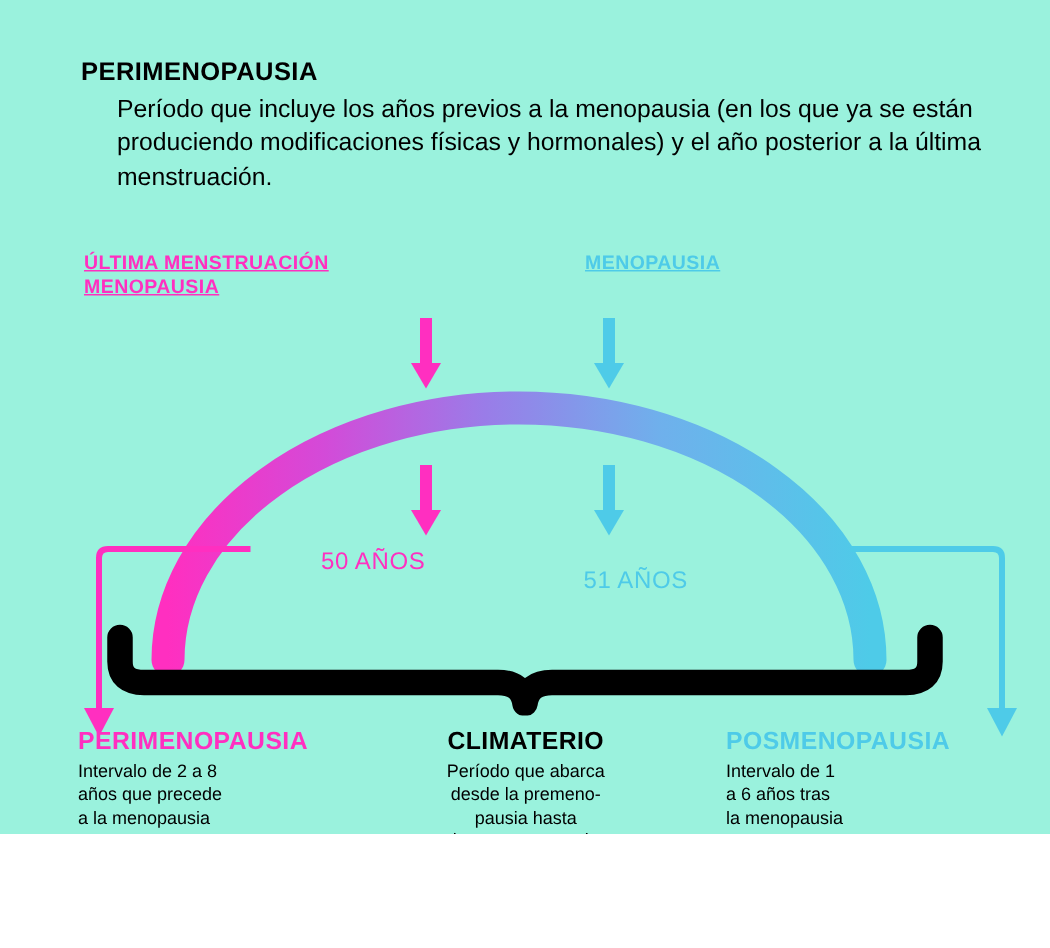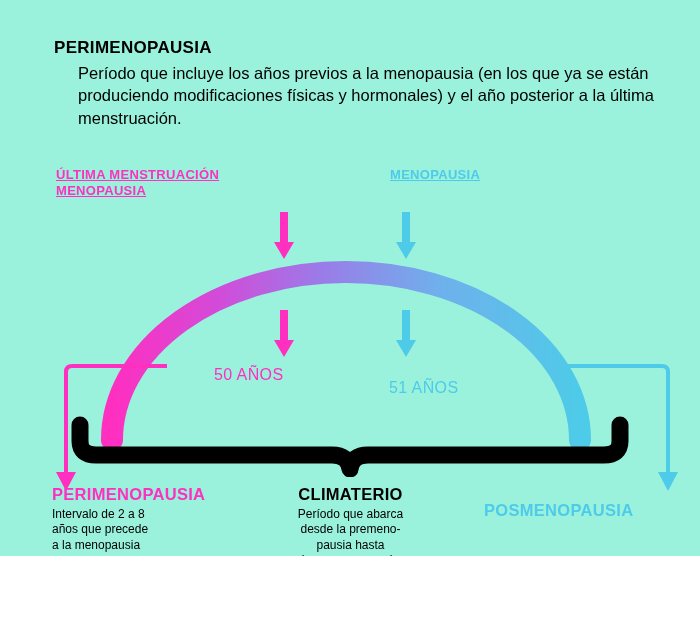--- a/index.html
+++ b/index.html
@@ -103,21 +103,21 @@
     margin-bottom: 3px;
   }
   .bottom-body {
     font-size: 12px;
     line-height: 1.28;
     color: #000000;
     white-space: pre-line;
   }
   #col-peri  { left: 52px;  width: 200px; }
   #col-clima { left: 248px; width: 205px; text-align: center; }
-  #col-pos   { left: 484px; width: 200px; margin-top: 16px; }
+  #col-pos   { left: 484px; width: 200px; }
   #col-peri  .bottom-title { color: #ff2fc0; }
   #col-clima .bottom-title { color: #000000; text-align: center; }
   #col-pos   .bottom-title { color: #4ecbe8; }
 </style>
 </head>
 <body>
 
 <div id="canvas">
 
   <div class="header">
@@ -186,15 +186,18 @@
   <div class="bottom-col" id="col-clima">
     <div class="bottom-title">CLIMATERIO</div>
     <div class="bottom-body">Período que abarca
 desde la premeno-
 pausia hasta
 la posmenopausia</div>
   </div>
 
   <div class="bottom-col" id="col-pos">
     <div class="bottom-title">POSMENOPAUSIA</div>
+    <div class="bottom-body">Intervalo de 1
+a 6 años tras
+la menopausia</div>
   </div>
 
 </div>
 
 </body></html>

